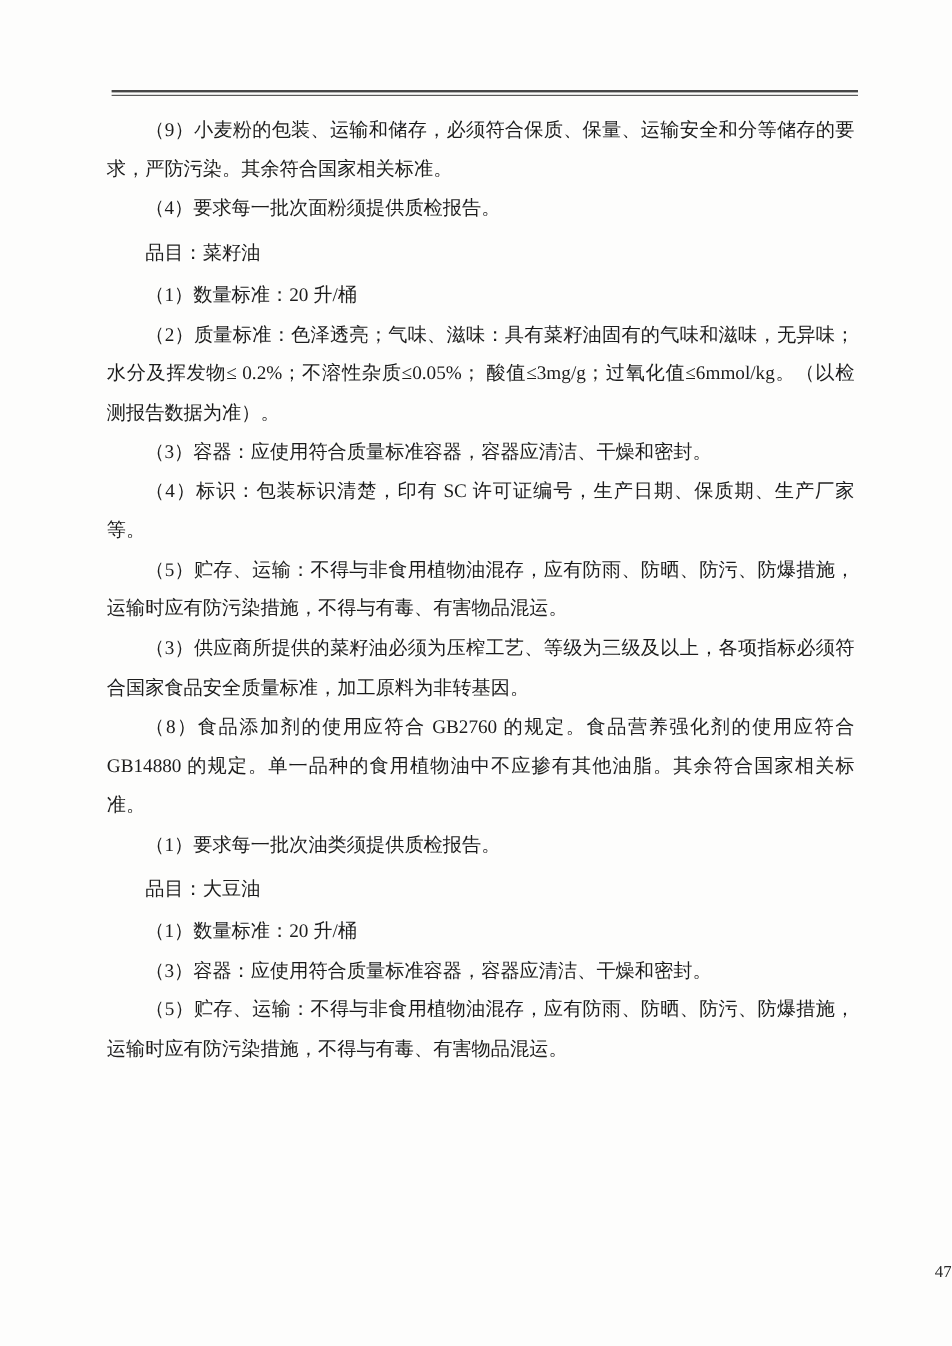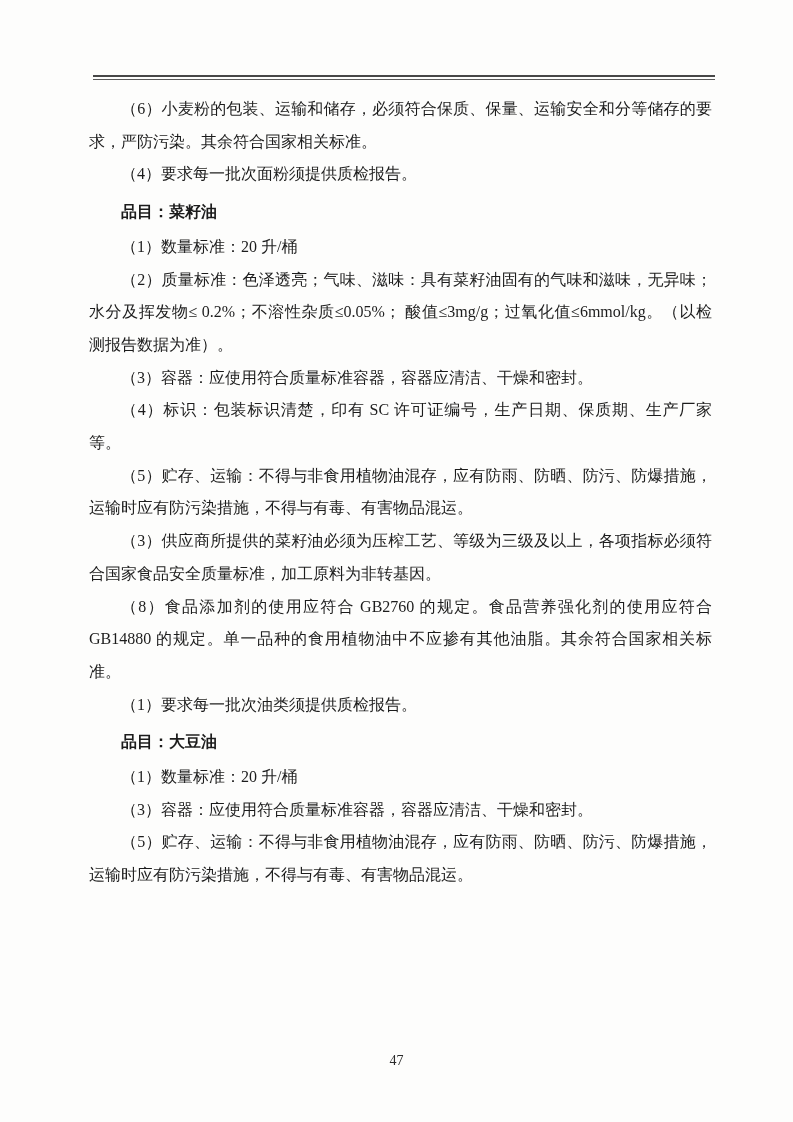--- a/index.html
+++ b/index.html
@@ -34,44 +34,44 @@
   .para {
     margin: 0;
     font-size: 16px;
     line-height: 32.7px;
     text-align: justify;
     text-indent: 2em;
     color: #1c1c1c;
     word-break: break-word;
   }
   .para.style-heading {
-    font-weight: bold;
+    font-weight: normal;
     margin-top: 5px;
     margin-bottom: 2px;
   }
   .para.style-section {
     text-indent: 1.85em;
   }
   .page-footer {
     position: absolute;
     left: 0;
     top: 1053px;
     width: 100%;
-    text-align: center;
+    text-align: right;
     font-size: 14px;
     color: #2a2a2a;
   }
 </style>
 </head>
 <body>
 
 <div class="page">
   <div class="header-rule"></div>
   <main class="doc-body">
-      <p class="para style-body">（6）小麦粉的包装、运输和储存，必须符合保质、保量、运输安全和分等储存的要求，严防污染。其余符合国家相关标准。</p>
+      <p class="para style-body">（9）小麦粉的包装、运输和储存，必须符合保质、保量、运输安全和分等储存的要求，严防污染。其余符合国家相关标准。</p>
       <p class="para style-body">（4）要求每一批次面粉须提供质检报告。</p>
       <p class="para style-heading">品目：菜籽油</p>
       <p class="para style-body">（1）数量标准：20 升/桶</p>
       <p class="para style-body">（2）质量标准：色泽透亮；气味、滋味：具有菜籽油固有的气味和滋味，无异味；水分及挥发物≤ 0.2%；不溶性杂质≤0.05%； 酸值≤3mg/g；过氧化值≤6mmol/kg。（以检测报告数据为准）。</p>
       <p class="para style-body">（3）容器：应使用符合质量标准容器，容器应清洁、干燥和密封。</p>
       <p class="para style-body">（4）标识：包装标识清楚，印有 SC 许可证编号，生产日期、保质期、生产厂家等。</p>
       <p class="para style-body">（5）贮存、运输：不得与非食用植物油混存，应有防雨、防晒、防污、防爆措施，运输时应有防污染措施，不得与有毒、有害物品混运。</p>
       <p class="para style-body">（3）供应商所提供的菜籽油必须为压榨工艺、等级为三级及以上，各项指标必须符合国家食品安全质量标准，加工原料为非转基因。</p>
       <p class="para style-body">（8）食品添加剂的使用应符合 GB2760 的规定。食品营养强化剂的使用应符合 GB14880 的规定。单一品种的食用植物油中不应掺有其他油脂。其余符合国家相关标准。</p>
       <p class="para style-body">（1）要求每一批次油类须提供质检报告。</p>

